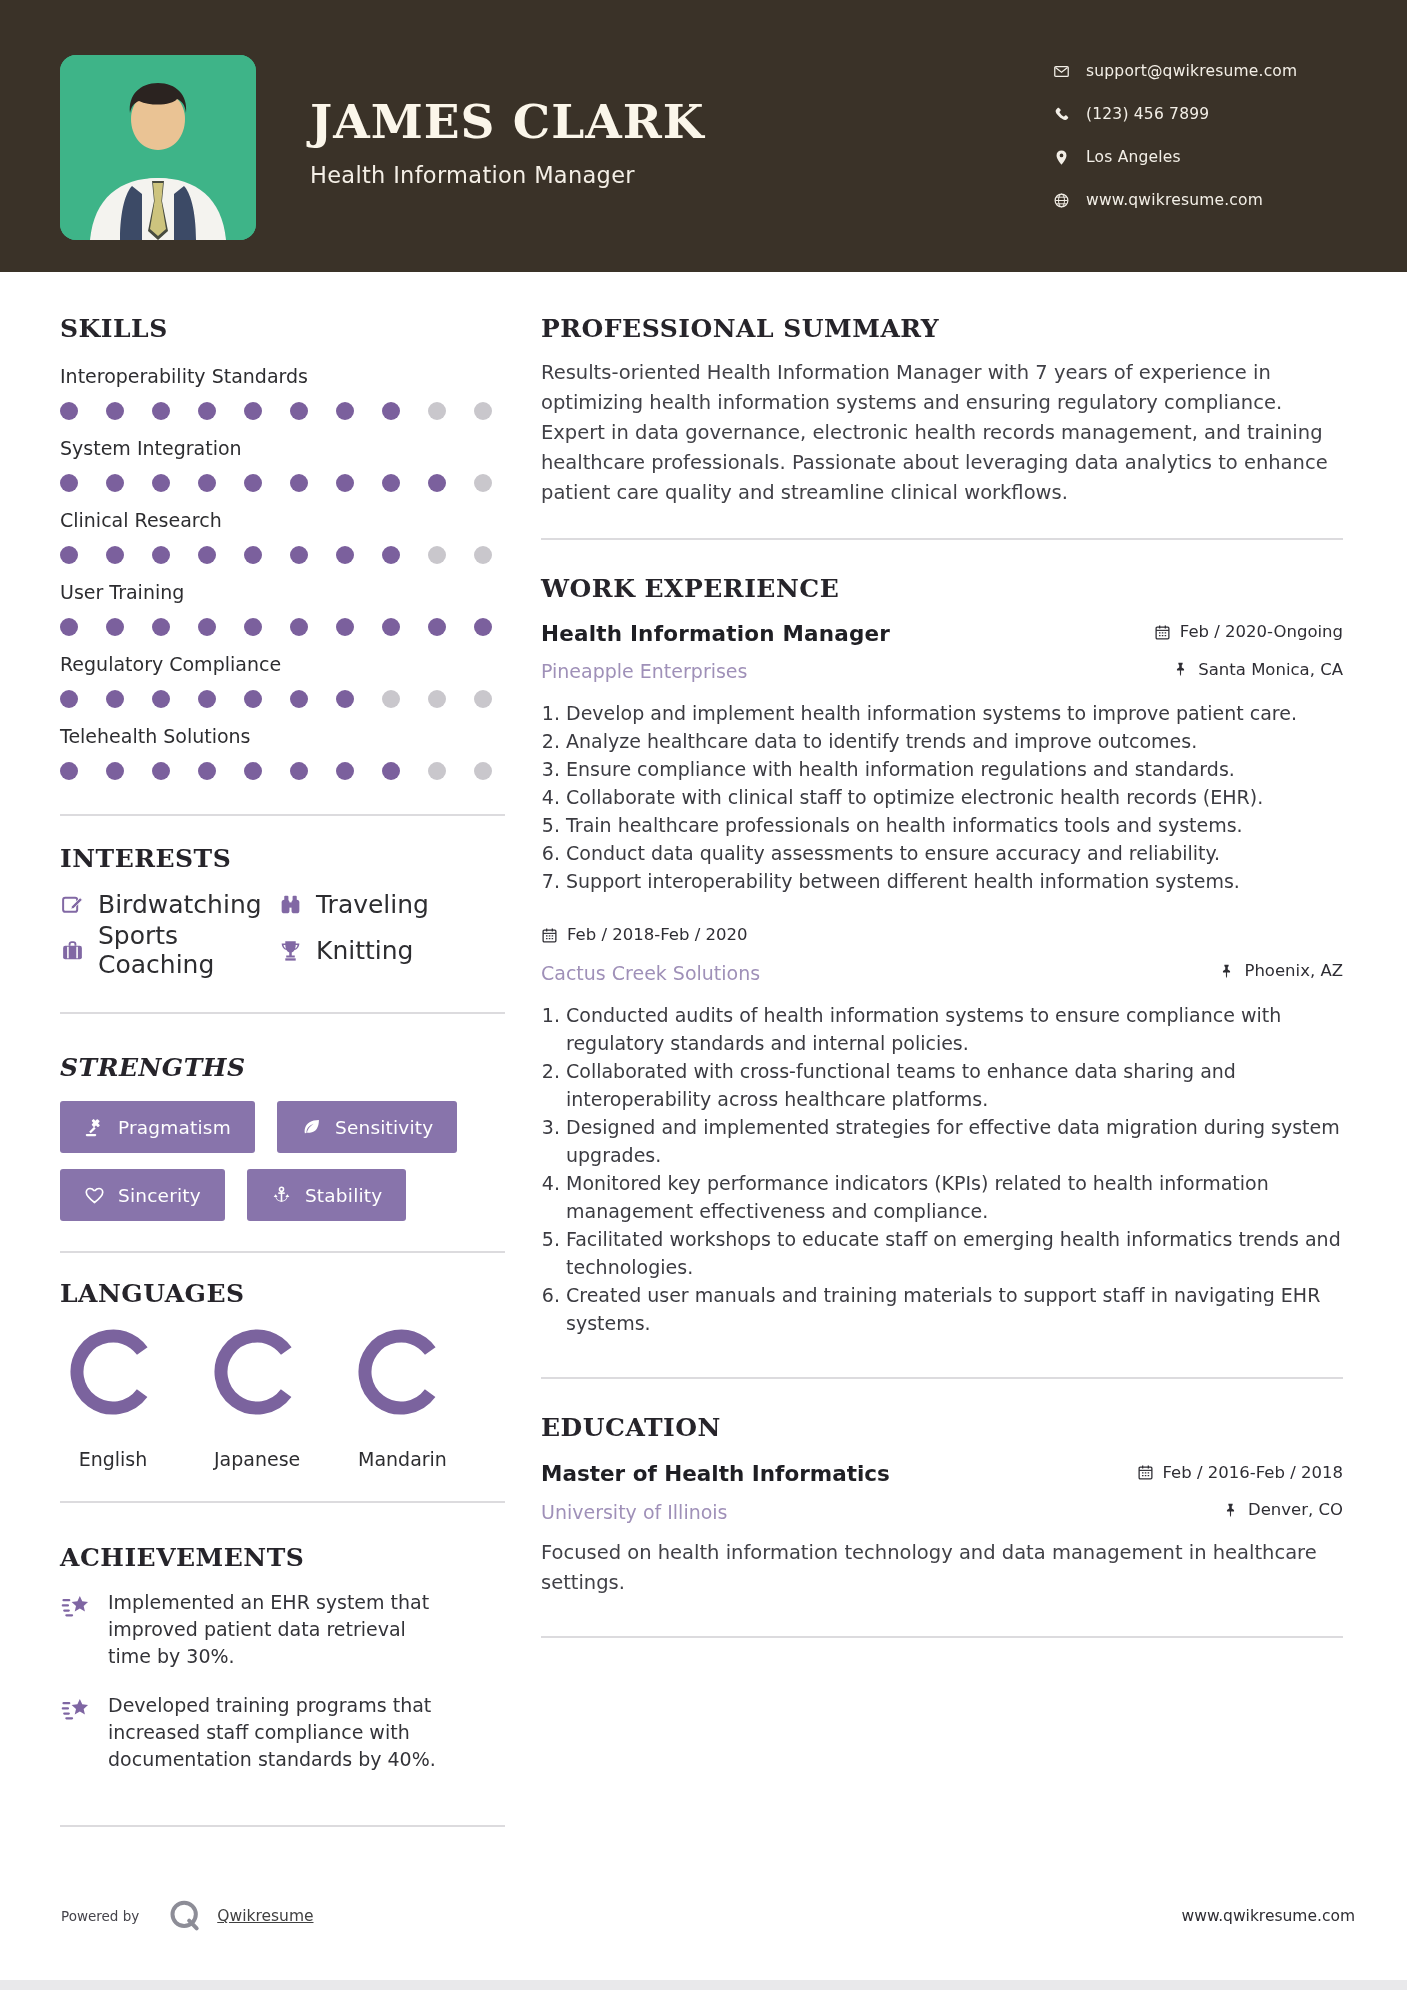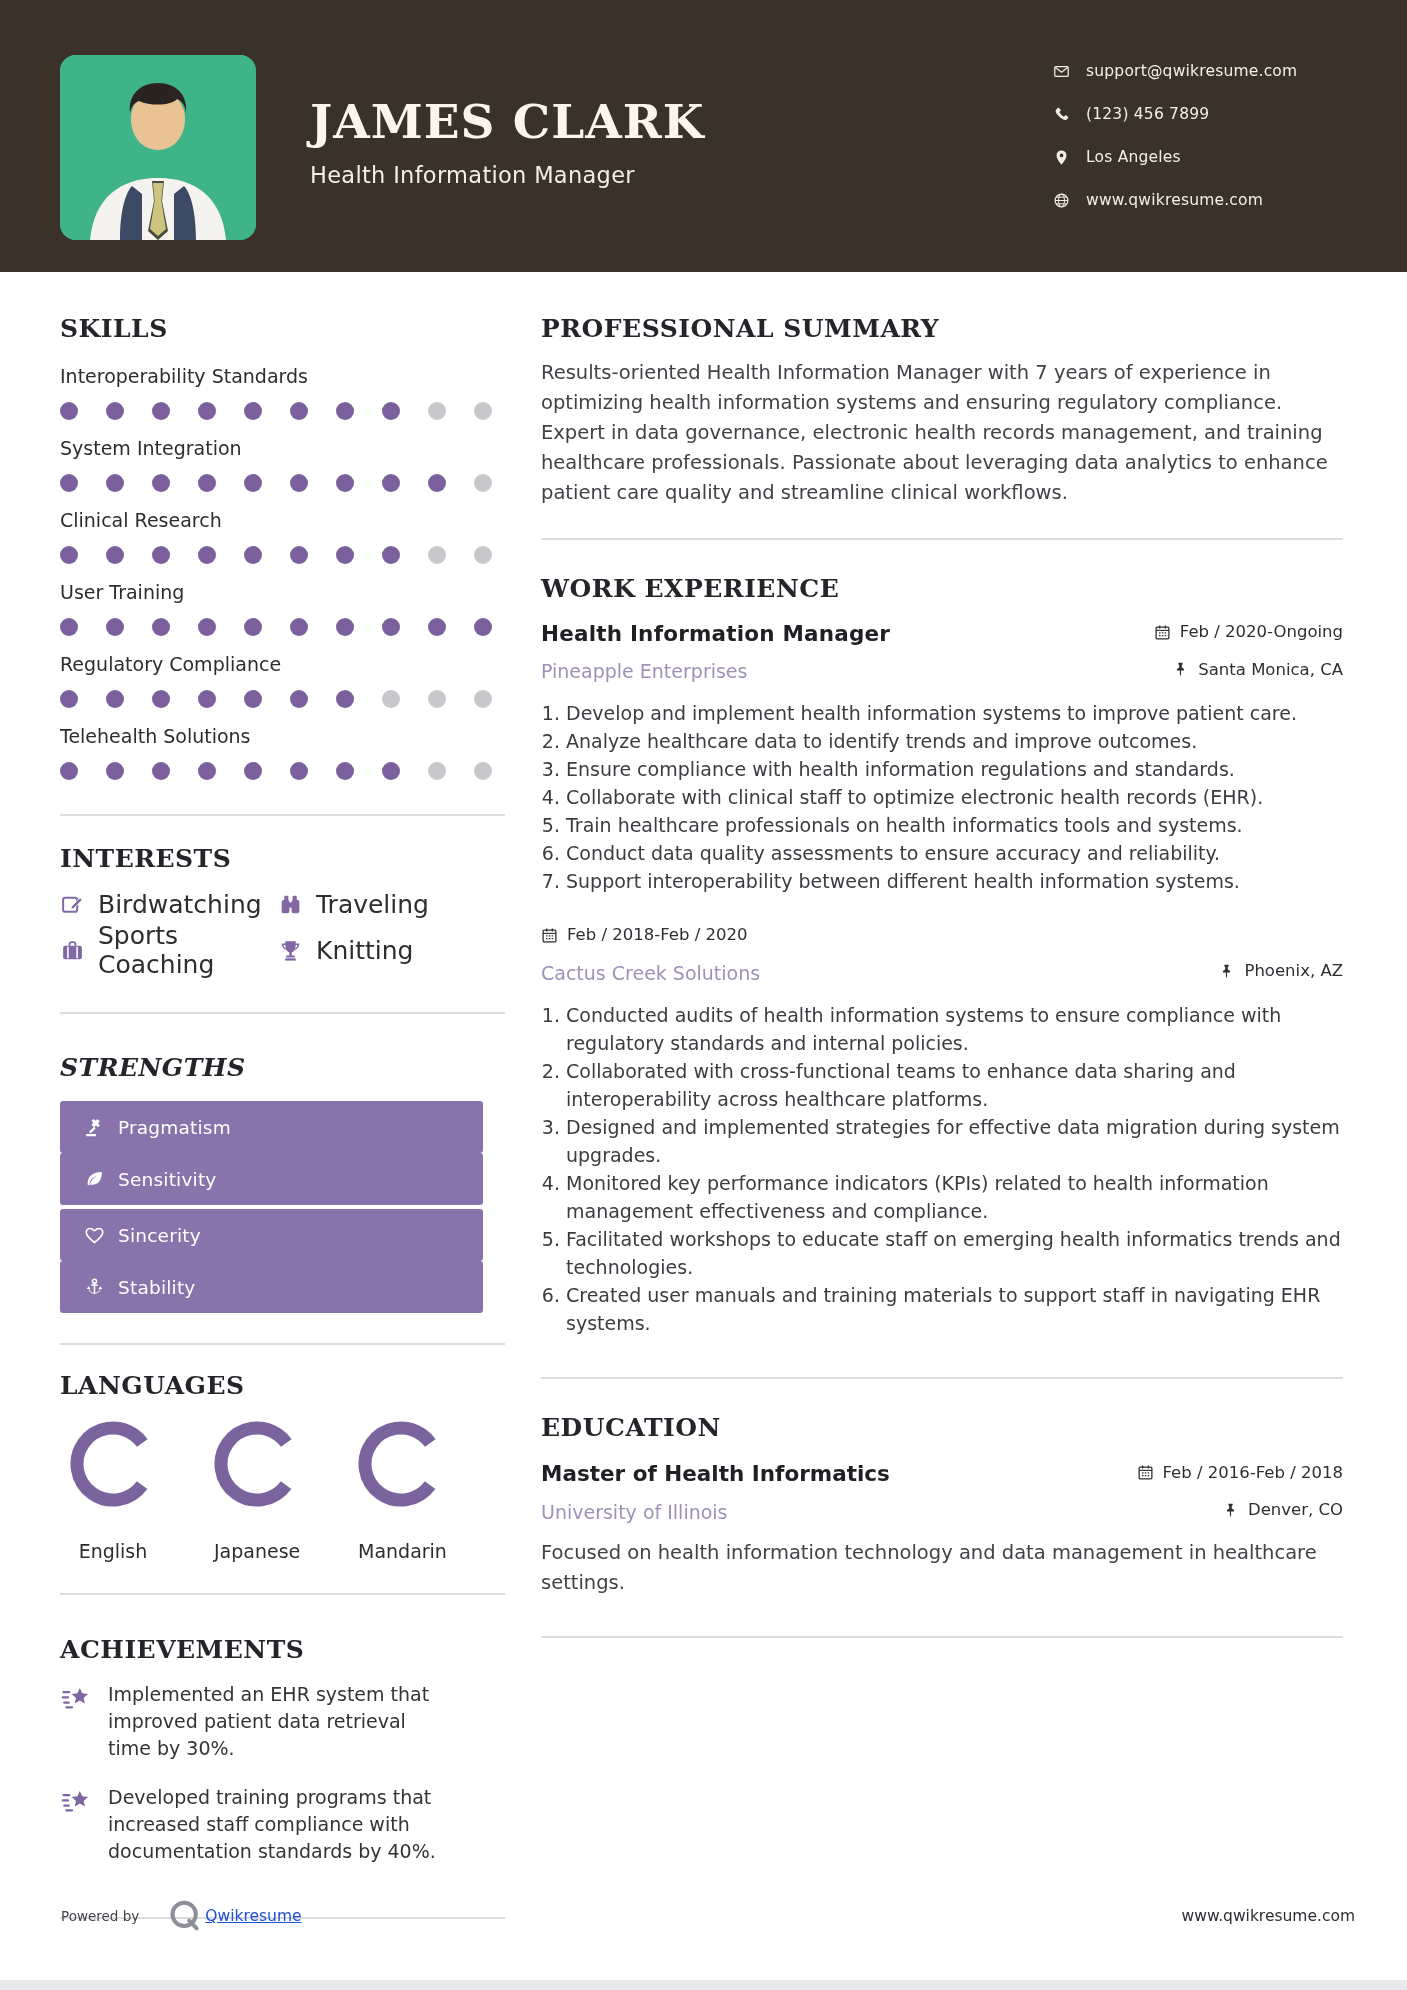--- a/index.html
+++ b/index.html
@@ -42,21 +42,21 @@
   .interests-head { margin-top:28px; }
   .interests-grid { margin-top:16px; display:grid; grid-template-columns:218px auto; row-gap:18px; }
   .interest { display:flex; align-items:center; height:28px; }
   .interest .iicon { width:25px; height:25px; color:#8168a4; flex:0 0 25px; }
   .interest .ilabel { margin-left:13px; font-size:25px; color:#2d2d30; }
   .sidebar hr.after-interests { margin-top:48px; }
 
   
   .strengths-head { margin-top:39px;font-style:italic; }
   .badges { margin-top:18px; }
-  .badge-row { display:flex; margin-bottom:4px;flex-direction:column; }
+  .badge-row { display:flex; margin-bottom:16px; }
   .badge { display:inline-flex; align-items:center; height:52px; padding:0 24px; margin-right:22px; background:#8874ab; border-radius:3px; }
   .badge .bicon { width:21px; height:21px; color:#ffffff; flex:0 0 21px; }
   .badge .blabel { margin-left:13px; font-size:18.5px; color:#ffffff; letter-spacing:0.2px; }
   .sidebar hr.after-strengths { margin-top:30px; }
 
   
   .languages-head { margin-top:26px; }
   .langs { margin-top:20px; display:flex; gap:58px; padding-left:10px; }
   .lang { width:86px; text-align:center; }
   .ring-arc { fill:none; stroke:#7b639e; stroke-width:13; }
@@ -93,21 +93,21 @@
   .jdegree { font-size:21.5px; font-weight:bold; color:#1f1f24; }
   .edu-school-row { margin-top:10px; }
   .edu-desc { margin-top:14px; font-size:19.5px; line-height:30px; color:#414147; }
   .main hr.after-edu { margin-top:38px; }
 
   
   .footer { position:absolute; left:48px; top:1896px; width:1307px; display:flex; justify-content:space-between; align-items:center; }
   .footer-left { display:flex; align-items:center; }
   .powered-by { font-size:13.5px; color:#44434a; margin-left:13px; }
   .footer-logo { width:40px; height:40px; margin-left:26px; }
-  .brand-link { font-size:15.5px; color:#1d4ed8; text-decoration:underline; }
+  .brand-link { margin-left:12px; font-size:15.5px; color:#404040; text-decoration:underline; }
   .site-link { font-size:15.5px; color:#2e2d33; }
   .bottom-strip { position:absolute; left:0; bottom:0; width:100%; height:10px; background:#e9e9eb; }
 </style>
 </head>
 <body>
 
 <svg width="0" height="0" style="position:absolute" aria-hidden="true">
   <defs>
     <symbol id="i-envelope" viewBox="0 0 24 24">
         <rect x="2.5" y="5" width="19" height="14" rx="1.5" fill="none" stroke="currentColor" stroke-width="1.8"></rect>

